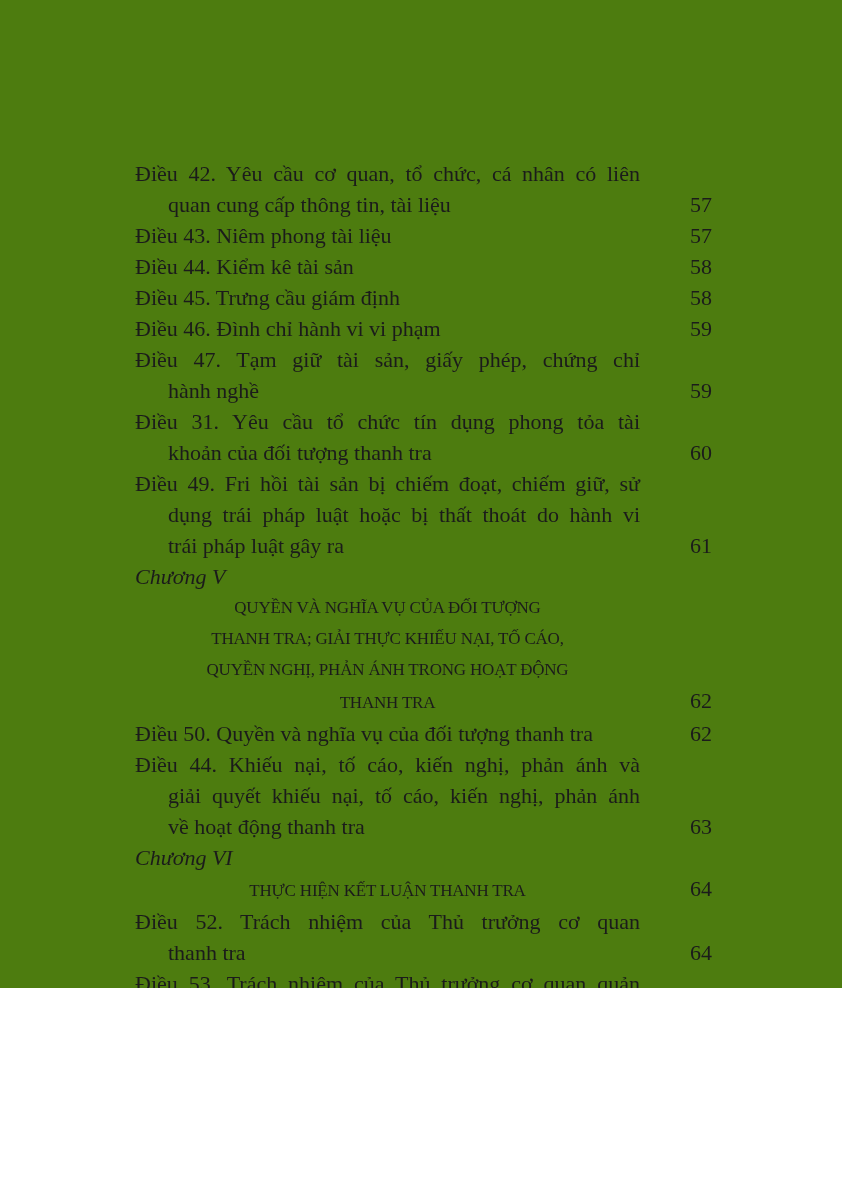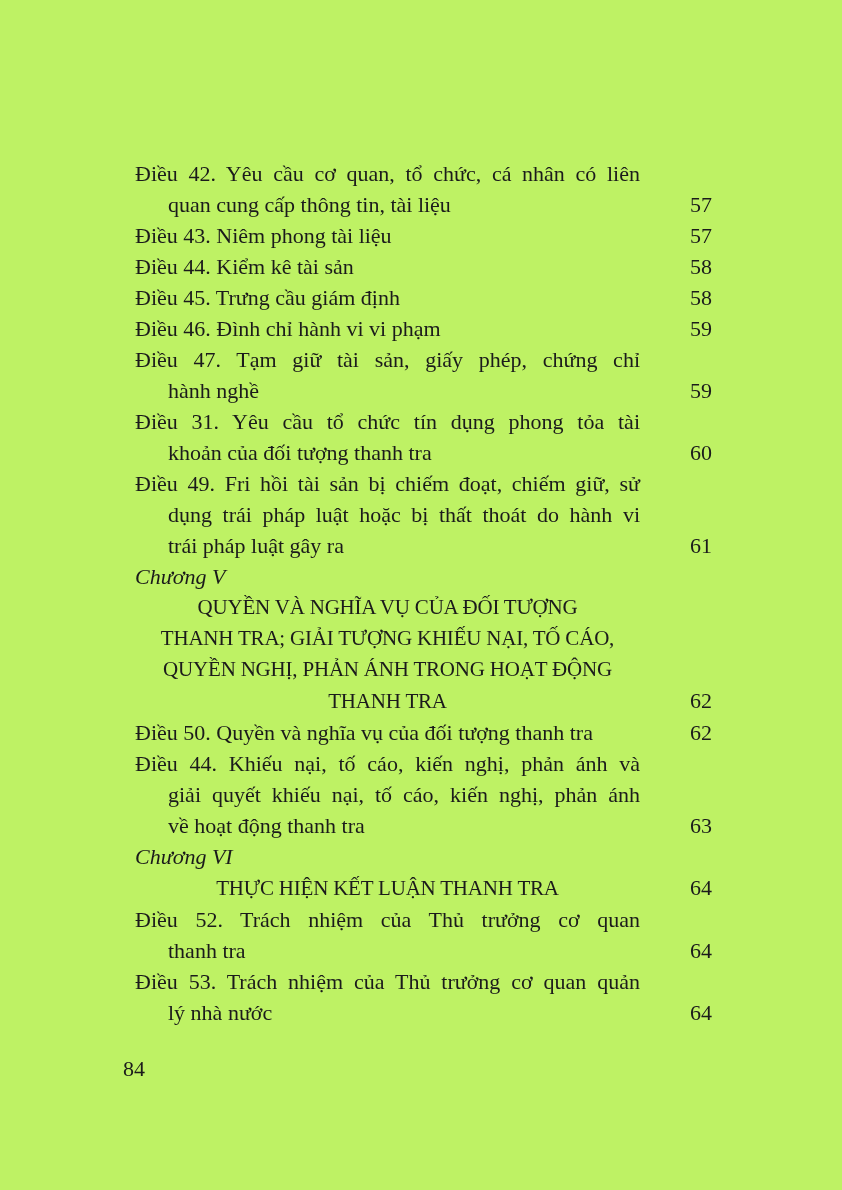--- a/index.html
+++ b/index.html
@@ -1,20 +1,20 @@
 <!DOCTYPE html>
 <html><head>
 <meta charset="utf-8">
 <style>
   html, body { margin: 0; padding: 0; background: #ffffff; }
   .page {
     position: relative;
     width: 842px;
-    height: 1190px;
-    background: #bef264;
+    height: 988px;
+    background: #4d7c0f;
     color: #1b1b1b;
     font-family: "Liberation Serif", "DejaVu Serif", serif;
     overflow: hidden;
   }
   .toc {
     position: absolute;
     left: 135px;
     top: 158px;
     width: 577px;
   }
@@ -26,21 +26,21 @@
   }
   .txt { flex: 1 1 auto; min-width: 0; }
   .pg  { flex: 0 0 72px; text-align: right; }
   
   .j .txt { text-align: justify; text-align-last: justify; }
   
   .c .txt { padding-left: 33px; }
   
   .ci .txt { font-style: italic; }
   
-  .cc .txt { text-align: center; font-size: 21px; letter-spacing: -0.2px; }
+  .cc .txt { text-align: center; font-size: 17px; letter-spacing: -0.2px; }
   .folio {
     position: absolute;
     left: 123px;
     top: 1053px;
     font-size: 22px;
     line-height: 31px;
   }
 </style>
 </head>
 <body>
@@ -103,21 +103,21 @@
 
     <div class="row ci">
         <span class="txt">Chương V</span>
         <span class="pg"></span>
       </div>
     <div class="row cc">
         <span class="txt">QUYỀN VÀ NGHĨA VỤ CỦA ĐỐI TƯỢNG</span>
         <span class="pg"></span>
       </div>
     <div class="row cc">
-        <span class="txt">THANH TRA; GIẢI TƯỢNG KHIẾU NẠI, TỐ CÁO,</span>
+        <span class="txt">THANH TRA; GIẢI THỰC KHIẾU NẠI, TỐ CÁO,</span>
         <span class="pg"></span>
       </div>
     <div class="row cc">
         <span class="txt">QUYỀN NGHỊ, PHẢN ÁNH TRONG HOẠT ĐỘNG</span>
         <span class="pg"></span>
       </div>
     <div class="row cc">
         <span class="txt">THANH TRA</span>
         <span class="pg">62</span>
       </div>

